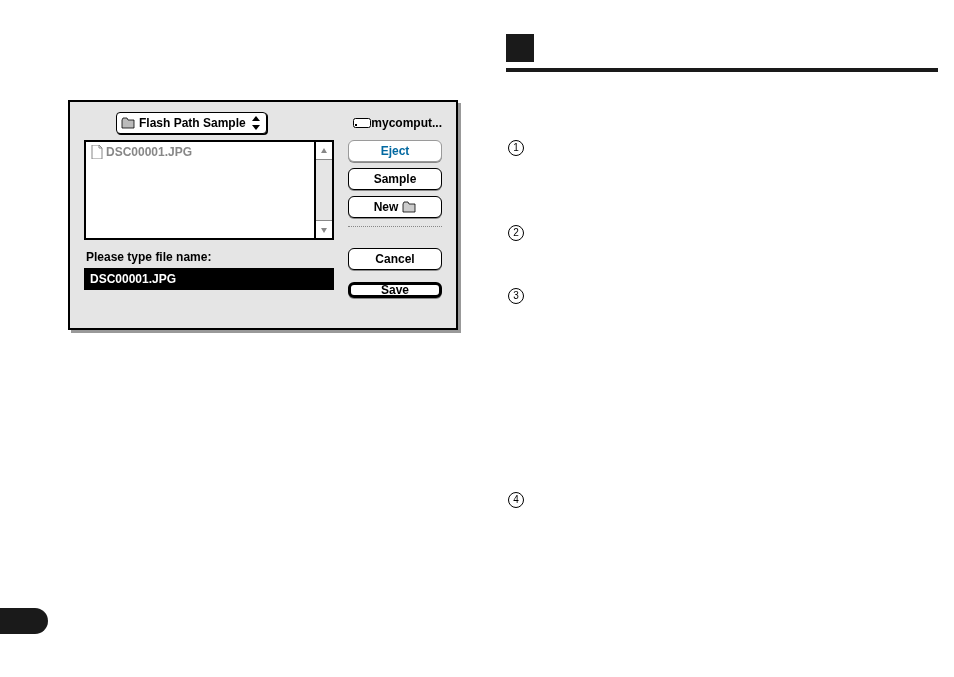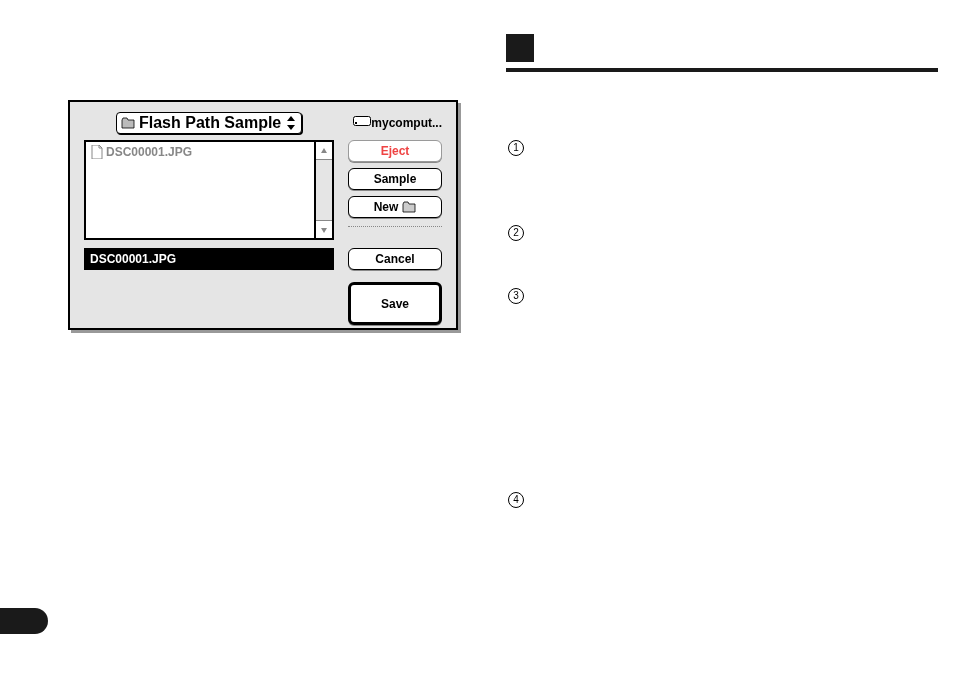--- a/index.html
+++ b/index.html
@@ -88,32 +88,32 @@
     height: 22px;
     padding: 0 6px 0 4px;
     box-shadow: 1px 1px 0 #000;
   }
   .folder-icon {
     width: 14px;
     height: 12px;
     margin-right: 4px;
   }
   .location-btn span.lbl {
-    font-size: 16px;
+    font-size: 12px;
     font-weight: bold;
     margin-right: 6px;
     white-space: nowrap;
   }
   .updown-icon {
     width: 8px;
     height: 14px;
   }
   .disk-label-wrap {
     display: flex;
-    align-items: flex-start;
+    align-items: center;
     margin-left: auto;
   }
   .disk-icon {
     width: 18px;
     height: 10px;
   }
   .disk-label {
     font-size: 12px;
     font-weight: bold;
   }
@@ -177,26 +177,26 @@
     font-weight: bold;
     text-align: center;
     line-height: 20px;
     box-shadow: 0 1px 0 rgba(0,0,0,0.4);
     display: flex;
     align-items: center;
     justify-content: center;
     gap: 4px;
   }
   .mac-btn.disabled {
-    color: #ef4444;
+    color: #0369a1;
     border-color: #9a9a9a;
   }
   .mac-btn.default {
     border: 3px solid #000;
-    height: 43px;
+    height: 16px;
     line-height: 20px;
   }
   .separator {
     border: none;
     border-top: 1px dotted #888;
     margin: 2px 0;
   }
   .new-folder-icon { width: 14px; height: 12px; }
 
   
@@ -304,20 +304,21 @@
         <svg class="new-folder-icon" viewBox="0 0 14 12">
           <path d="M1 3 L1 11 L13 11 L13 3 L7 3 L6 1 L2 1 L1 3 Z" fill="#ccc" stroke="#000" stroke-width="0.8"></path>
         </svg>
       </div>
       <hr class="separator">
     </div>
   </div>
 
   <div class="bottom-row">
     <div class="filename-section">
+      <div class="prompt">Please type file name:</div>
       <input class="filename-input" type="text" value="DSC00001.JPG" style="">
     </div>
     <div class="bottom-btns">
       <div class="mac-btn">
         <span>Cancel</span>
       </div>
       <div class="mac-btn default">
         <span>Save</span>
       </div>
     </div>

